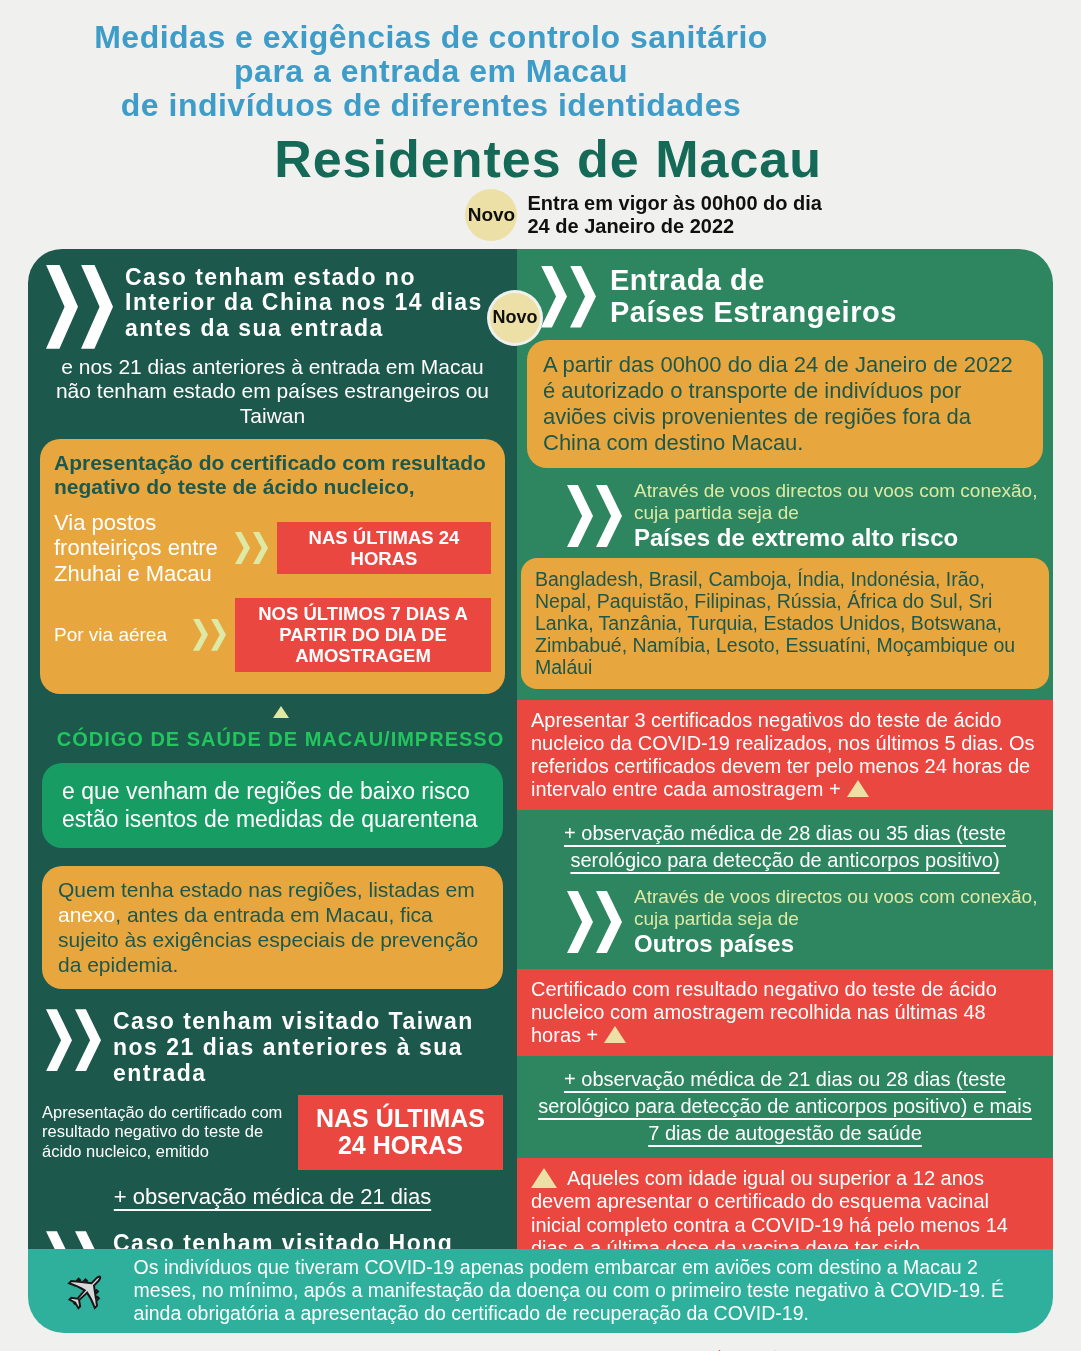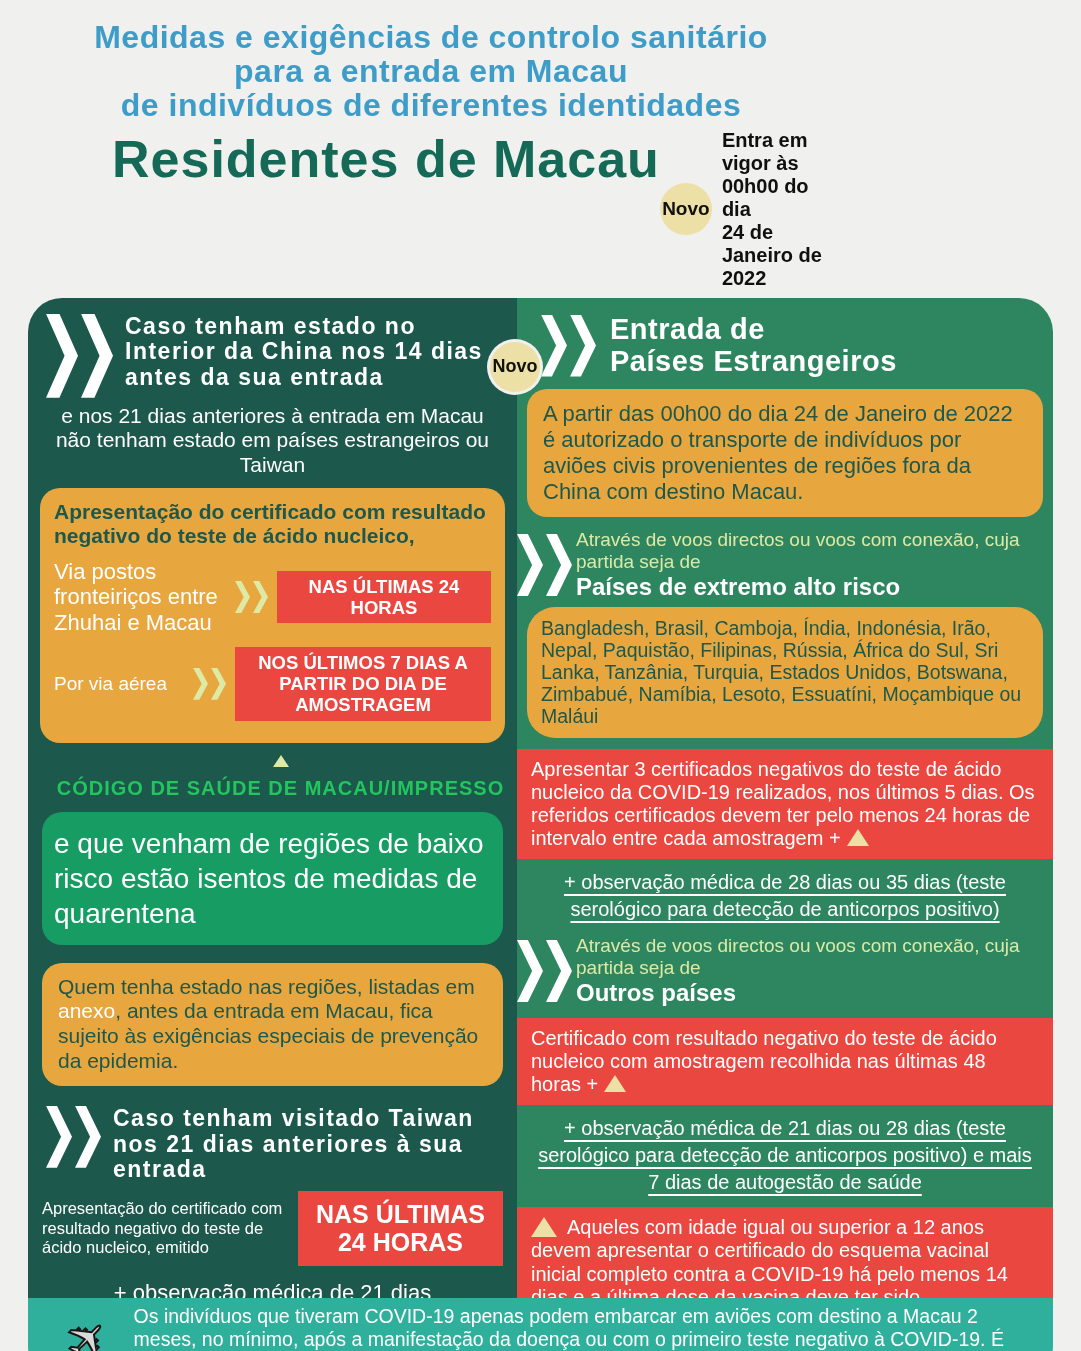--- a/index.html
+++ b/index.html
@@ -8,21 +8,21 @@
     font-family:"Liberation Sans","DejaVu Sans",sans-serif;
     background:#f0f0ee;
     width:1081px; height:1351px;
     overflow:hidden;
   }
   .page { width:862px; height:1351px; position:relative; background:#f0f0ee; }
 
   
   .title-block { padding-top:20px; text-align:center; }
   .main-title { color:#3e9cc9; font-weight:bold; font-size:32px; line-height:1.07; letter-spacing:.5px; }
-  .subtitle-row { display:flex; align-items:flex-start; margin:6px 40px 4px 112px; }
+  .subtitle-row { display:flex; align-items:flex-end; margin:6px 40px 4px 112px;flex-direction:column; }
   .subtitle { color:#156a57; font-weight:bold; font-size:52px; letter-spacing:1px; white-space:nowrap; }
   .novo-group { display:flex; align-items:center; gap:10px; margin-left:auto; }
   .novo-circle {
     width:52px; height:52px; border-radius:50%; background:#ece0a6;
     display:flex; align-items:center; justify-content:center;
     color:#101010; font-weight:bold; font-size:19px; flex:none;
   }
   .novo-text { color:#101010; font-weight:600; font-size:20px; line-height:1.15; text-align:left; }
 
   
@@ -58,41 +58,41 @@
   .cert-label2 { color:#fff; font-size:19px; flex:none; width:130px; }
   .red-badge {
     background:#e94740; color:#fff; font-weight:bold; text-align:center;
     padding:5px 8px; font-size:18.5px; line-height:1.15;
   }
   .grow { flex:1; }
 
   .code-line { display:flex; align-items:center; gap:10px; margin:12px 0 12px 16px; color:#22c55e; font-weight:bold; font-size:20px; letter-spacing:1px;flex-direction:column; }
   .tri-xs { width:0; height:0; border-left:8px solid transparent; border-right:8px solid transparent; border-bottom:12px solid #dde9a5; flex:none; }
 
-  .green-box { background:#179c63; border-radius:20px; padding:14px 12px; color:#fff; font-size:28px; line-height:1.25; margin:4px 2px 0; }
+  .green-box { background:#179c63; border-radius:20px; padding:14px 20px; color:#fff; font-size:23px; line-height:1.25; margin:4px 2px 0; }
   .annex-box { padding:12px 16px; font-size:21px; line-height:1.18; margin:18px 2px 0; }
   .annex-hl { color:#fff; }
 
   .tw-head { margin-top:16px; }
   .tw-row { display:flex; align-items:center; gap:10px; margin:8px 2px 0; }
   .tw-body { color:#fff; font-size:16.5px; line-height:1.18; flex:none; width:246px; }
   .tw-badge { font-size:25px; line-height:1.1; padding:10px 4px; }
   .obs {
     display:block; color:#fff; font-size:22px; text-align:center; margin:12px 6px 0;
     text-decoration:underline; text-decoration-thickness:2px; text-underline-offset:5px; line-height:1.35;
   }
 
   
   .r-head { display:flex; gap:14px; align-items:center; padding:4px 0 0 24px; }
   .r-head h2 { color:#fff; font-weight:bold; font-size:29px; line-height:1.1; letter-spacing:.5px; }
   .intro-box { margin:12px 10px 0; padding:12px 16px; font-size:22px; line-height:1.18; border-radius:20px; }
-  .lead { display:flex; gap:4px; align-items:center; padding-left:0; margin-top:12px; }
+  .lead { display:flex; gap:12px; align-items:center; padding-left:18px; margin-top:12px;margin-left:32px; }
   .lead-l1 { color:#dde9a5; font-size:19px; line-height:1.15; }
   .lead-l2 { color:#fff; font-weight:bold; font-size:24px; line-height:1.15; }
-  .countries-box { margin:6px 10px 0; padding:10px 14px; font-size:19.5px; line-height:1.14; border-radius:28px; }
+  .countries-box { margin:6px 4px 0; padding:10px 14px; font-size:19.5px; line-height:1.14; border-radius:16px; }
   .red-block { background:#e94740; color:#fff; padding:9px 14px; font-size:20px; line-height:1.16; margin-top:11px; }
   .tri-in { display:inline-block; width:0; height:0; border-left:11px solid transparent; border-right:11px solid transparent; border-bottom:17px solid #ece0a6; margin-left:6px; vertical-align:-1px; }
   .tri-lead { border-left-width:13px; border-right-width:13px; border-bottom-width:20px; margin:0 10px 0 0; vertical-align:-3px; }
   .r-obs { margin:10px 18px 0; font-size:20px; }
 
   
   .strip {
     margin:0 28px; width:1025px; height:84px; background:#2fb09c;
     border-radius:0 0 36px 36px; display:flex; align-items:center; gap:24px; padding-left:38px;
   }

